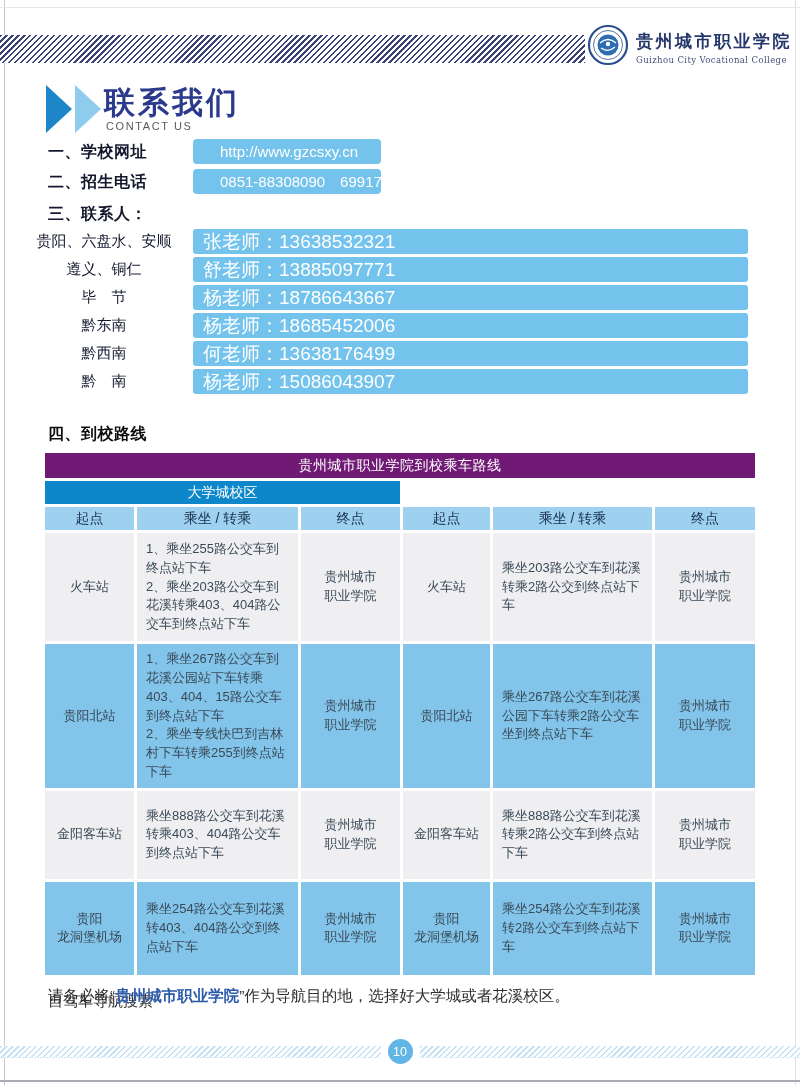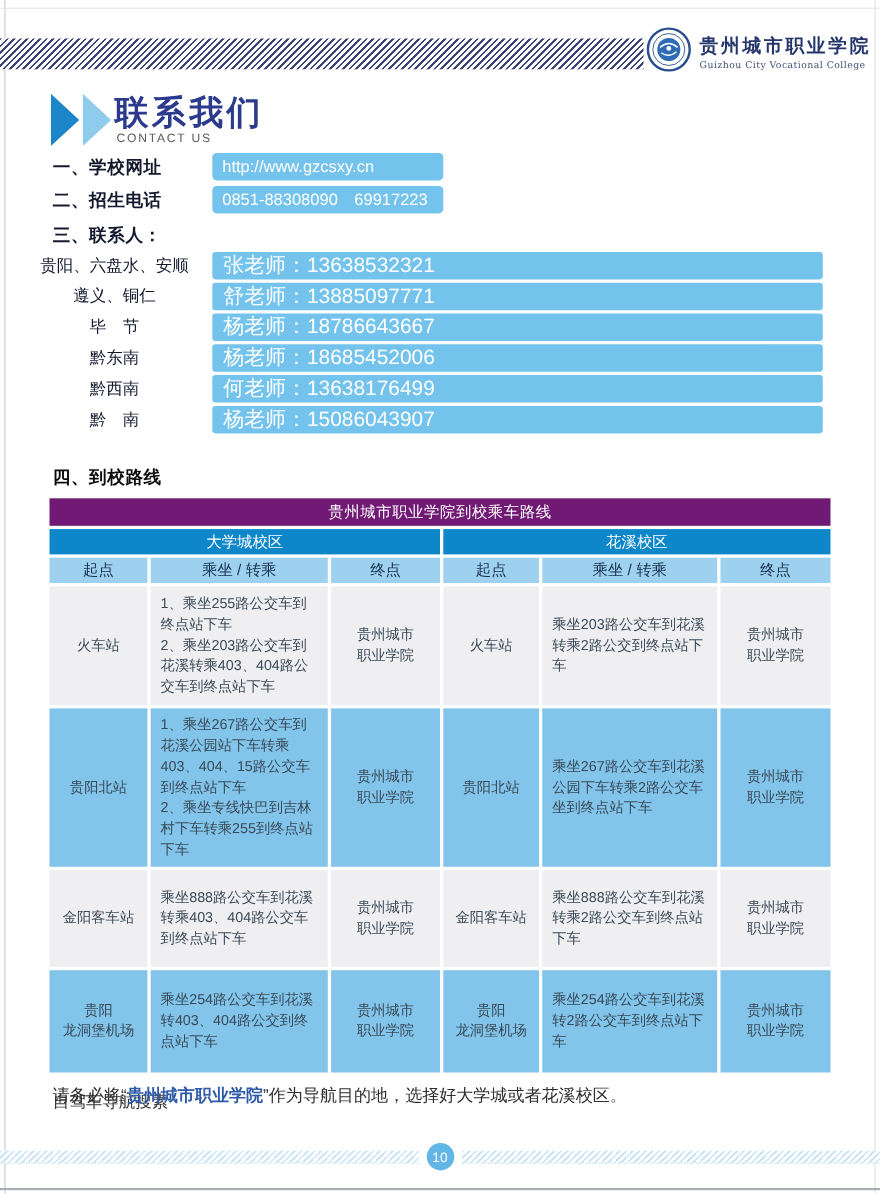--- a/index.html
+++ b/index.html
@@ -32,23 +32,23 @@
               color:#2b3a8c;letter-spacing:3px;}
   .page-subtitle{position:absolute;left:106px;top:120px;font-size:11px;color:#5a5a5a;
                  letter-spacing:1.6px;}
 
   
   .sec-label{position:absolute;left:48px;font-size:16px;font-weight:bold;color:#14182d;
              letter-spacing:0.5px;white-space:nowrap;}
   .lbl-site{top:142px;} .lbl-phone{top:172px;} .lbl-contact{top:204px;} 
   .lbl-routes{top:424px;color:#0c0c0c;text-align:right;}
 
-  .blue-box{position:absolute;left:193px;width:210px;height:25px;background:#74c3ec;
+  .blue-box{position:absolute;left:193px;width:188px;height:25px;background:#74c3ec;
             border-radius:4px;color:#ffffff;font-size:15px;line-height:25px;
-            padding-left:9px;box-sizing:border-box;white-space:nowrap;}
+            padding-left:27px;box-sizing:border-box;white-space:nowrap;}
   .box-site{top:139px;} .box-phone{top:169px;}
 
   
   .contacts{position:absolute;left:20px;top:229px;width:728px;display:flex;
             flex-direction:column;gap:3px;}
   .contact-row{display:flex;align-items:center;height:25px;}
   .contact-region{width:168px;text-align:center;font-size:15px;color:#14182d;
                   flex:none;white-space:nowrap;}
   .contact-bar{flex:1;height:25px;background:#74c3ec;border-radius:3px;color:#ffffff;
                font-size:19px;line-height:25px;padding-left:10px;margin-left:5px;
@@ -150,21 +150,20 @@
 </div>
 
 <div class="sec-label lbl-routes">四、到校路线</div>
 
 <div class="rtable">
   <div class="trow">
     <div class="tcell t-title">贵州城市职业学院到校乘车路线</div>
   </div>
   <div class="trow">
     <div class="tcell t-campus">大学城校区</div>
-    <div class="tcell t-campus">花溪校区</div>
   </div>
   <div class="trow">
     <div class="tcell t-colhead">起点</div>
     <div class="tcell t-colhead">乘坐 / 转乘</div>
     <div class="tcell t-colhead">终点</div>
     <div class="tcell t-colhead">起点</div>
     <div class="tcell t-colhead">乘坐 / 转乘</div>
     <div class="tcell t-colhead">终点</div>
   </div>
 

